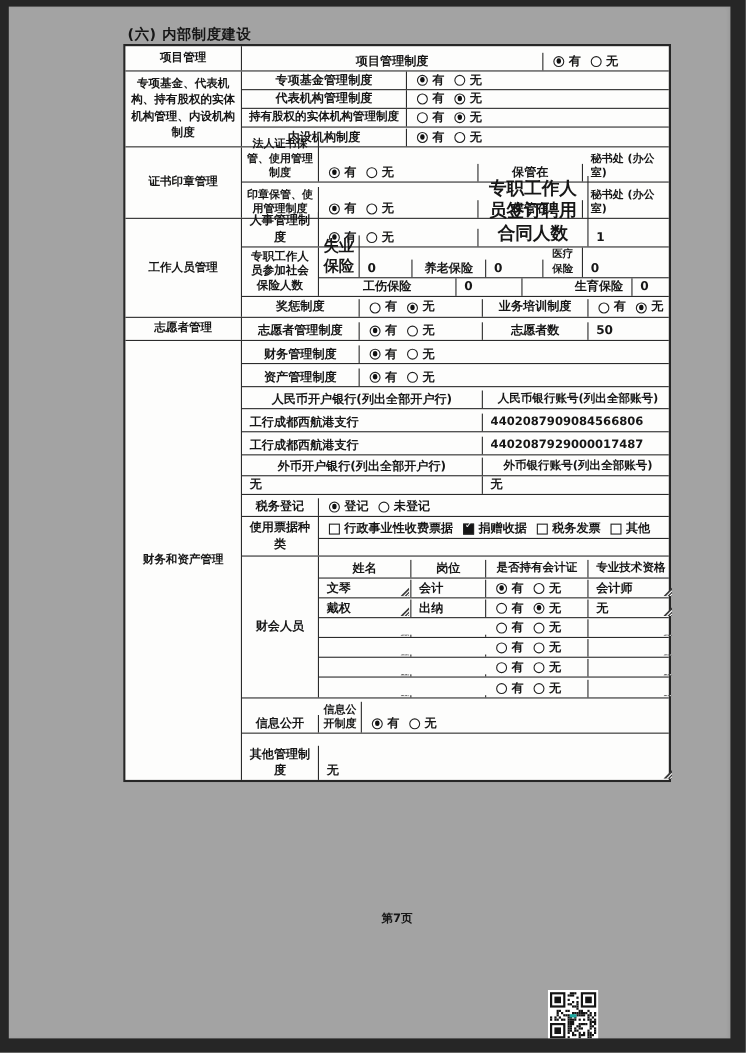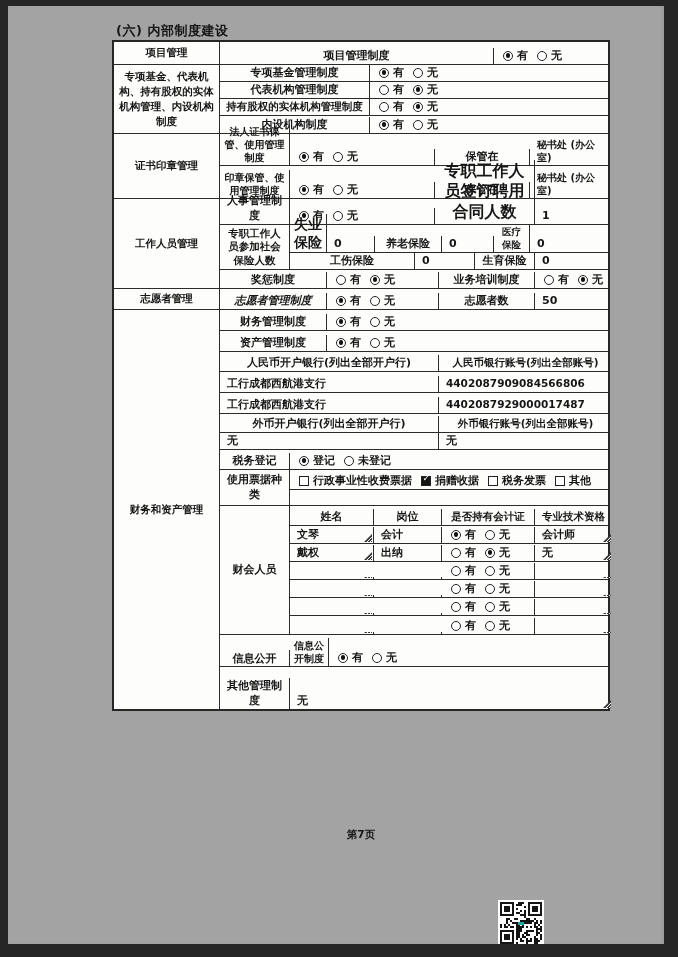--- a/index.html
+++ b/index.html
@@ -238,21 +238,21 @@
                   <span>0</span>
                 </div>
               </div>
               <div class="row" style="height: 16px;">
                 <div class="cell" style="flex: 0 0 125px;">
                   <span>工伤保险</span>
                 </div>
                 <div class="cell left" style="flex: 0 0 60px;">
                   <span>0</span>
                 </div>
-                <div class="cell" style="flex: 0 0 60px;">
+                <div class="cell" style="flex: 0 0 60px; margin-left: 40px;">
                   <span>生育保险</span>
                 </div>
                 <div class="cell left" style="flex: 1 0 77px;">
                   <span>0</span>
                 </div>
               </div>
             </div>
           </div>
           <div class="row" style="height: 18px; font-family: Liberation Mono, monospace;">
             <div class="cell" style="flex: 0 0 107px;">
@@ -281,21 +281,21 @@
                 <span>无</span>
               </div>
             </div>
           </div>
         </div>
       </div>
       <div class="section">
         <div class="sec-header">志愿者管理</div>
         <div class="sec-body">
           <div class="row" style="height: 20px;">
-            <div class="cell" style="flex: 0 0 107px; font-style: italic;">
+            <div class="cell" style="flex: 0 0 107px;">
               <span>志愿者管理制度</span>
             </div>
             <div class="cell opts" style="flex: 0 0 112px;">
               <div class="opt">
                 <div class="rd on"></div>
                 <span>有</span>
               </div>
               <div class="opt">
                 <div class="rd"></div>
                 <span>无</span>
@@ -619,21 +619,21 @@
                   <span></span>
                   <svg class="handle" viewBox="0 0 8 8">
                     <path d="M8 0 L8 8 L0 8 Z" fill="#3a3a3a"></path>
                     <path d="M8 3 L3 8 M8 6 L6 8" stroke="#fff" stroke-width="1"></path>
                   </svg>
                 </div>
               </div>
             </div>
           </div>
           <div class="row" style="height: 32px;">
-            <div class="cell" style="flex: 0 0 70px; font-family: Liberation Serif, serif;">
+            <div class="cell" style="flex: 0 0 70px;">
               <span>信息公开</span>
             </div>
             <div class="cell" style="flex: 0 0 39px; font-size: 10px;">
               <span>信息公开制度</span>
             </div>
             <div class="cell opts" style="flex: 1 0 283px;">
               <div class="opt">
                 <div class="rd on"></div>
                 <span>有</span>
               </div>

